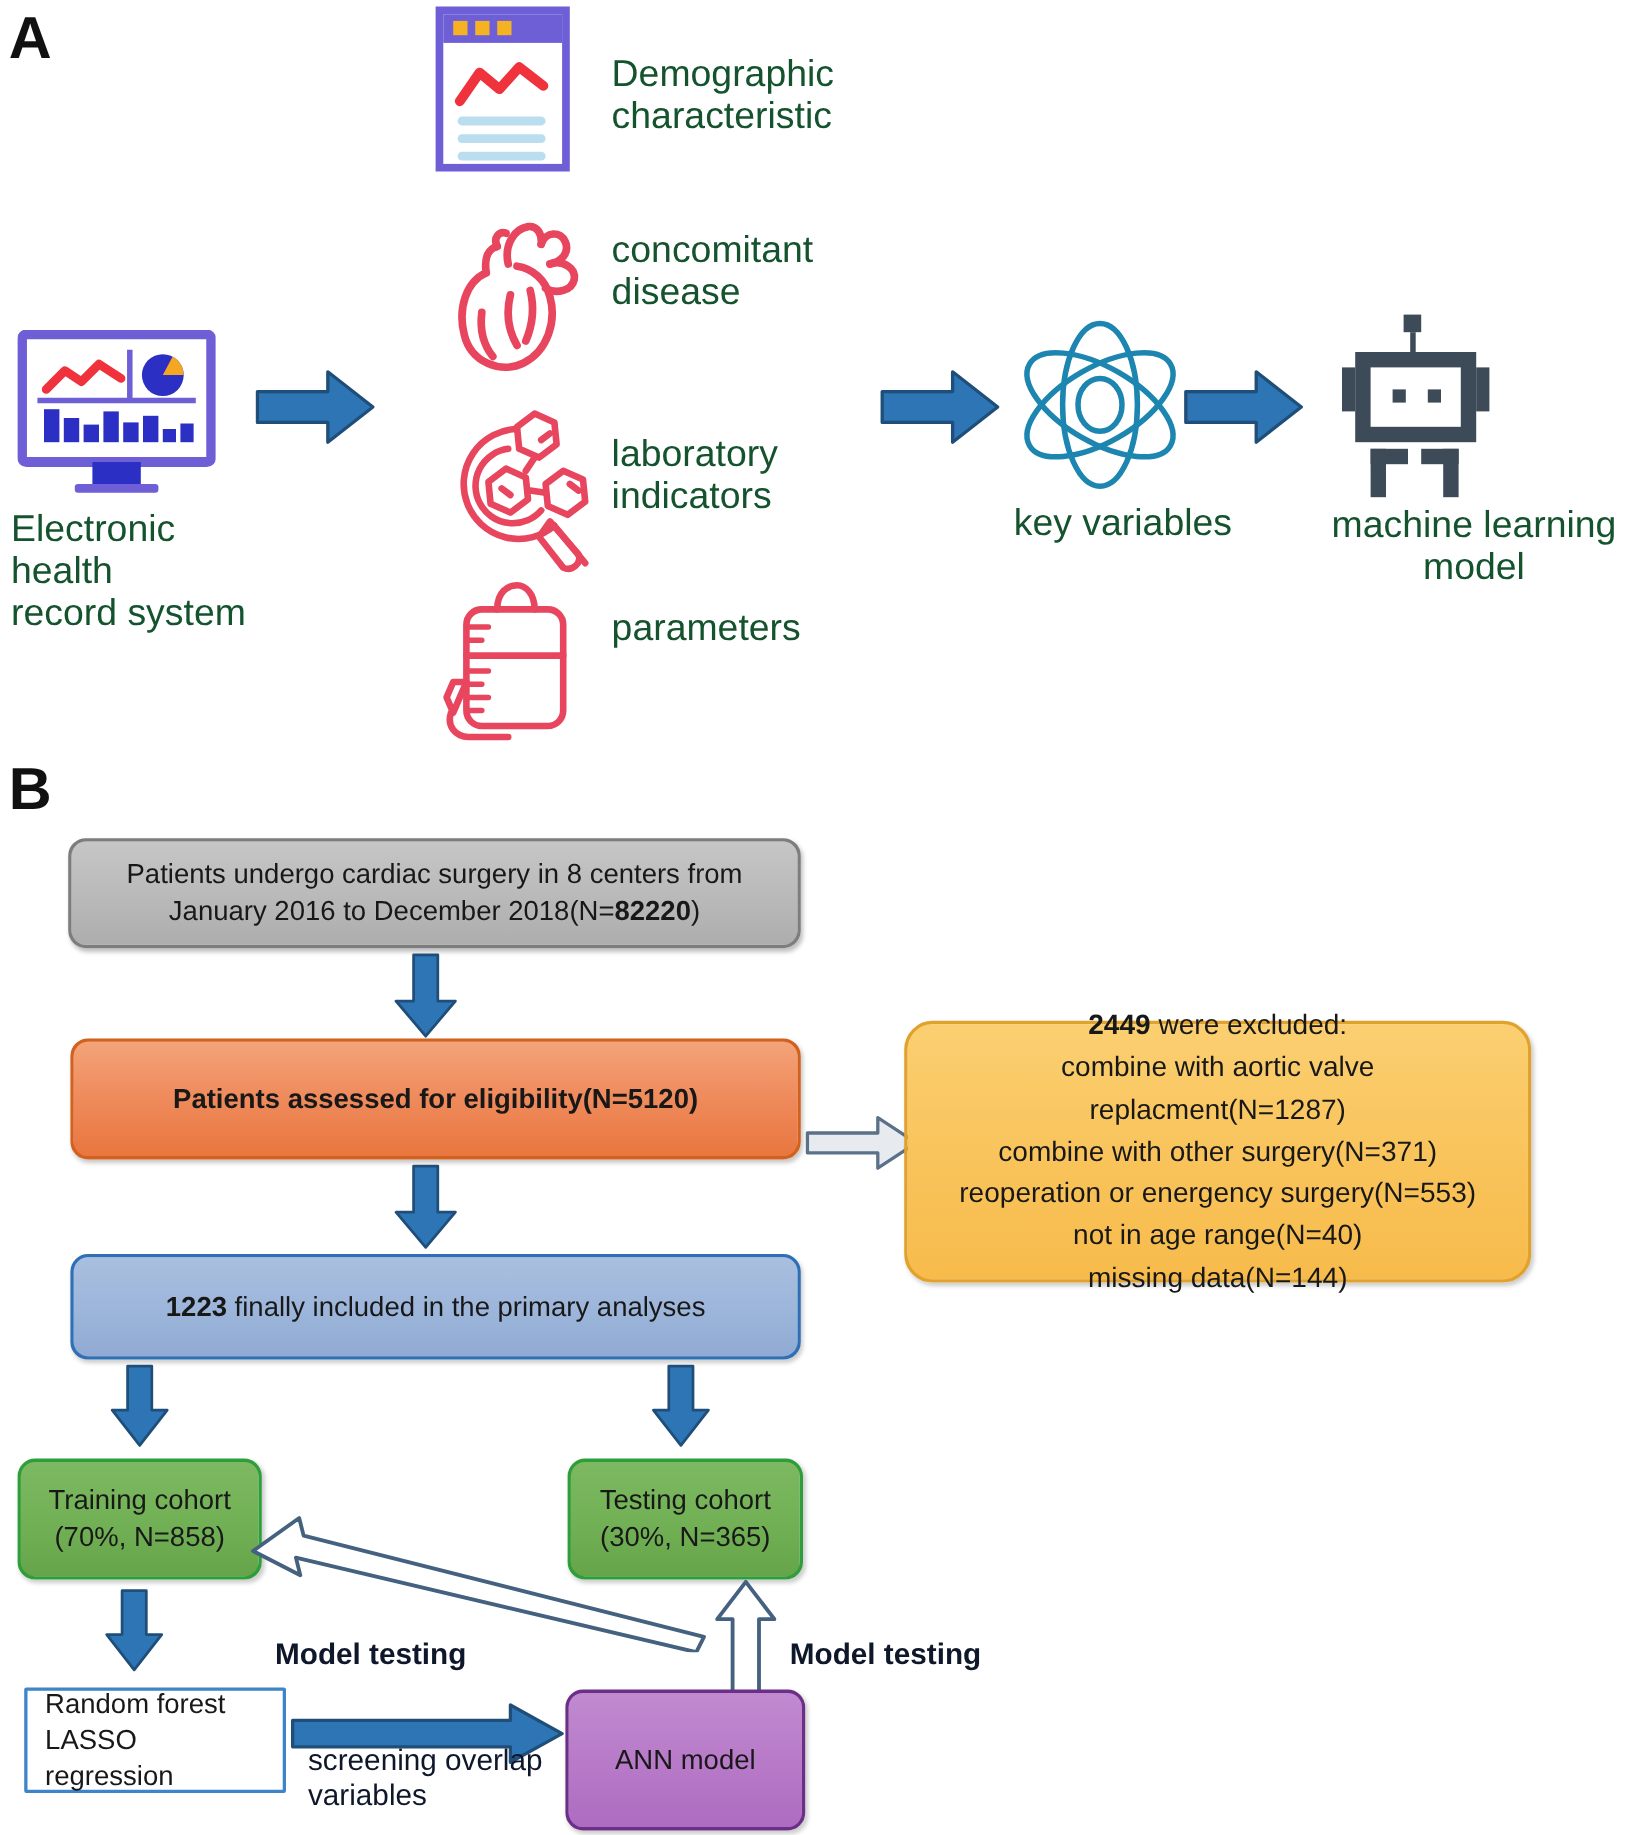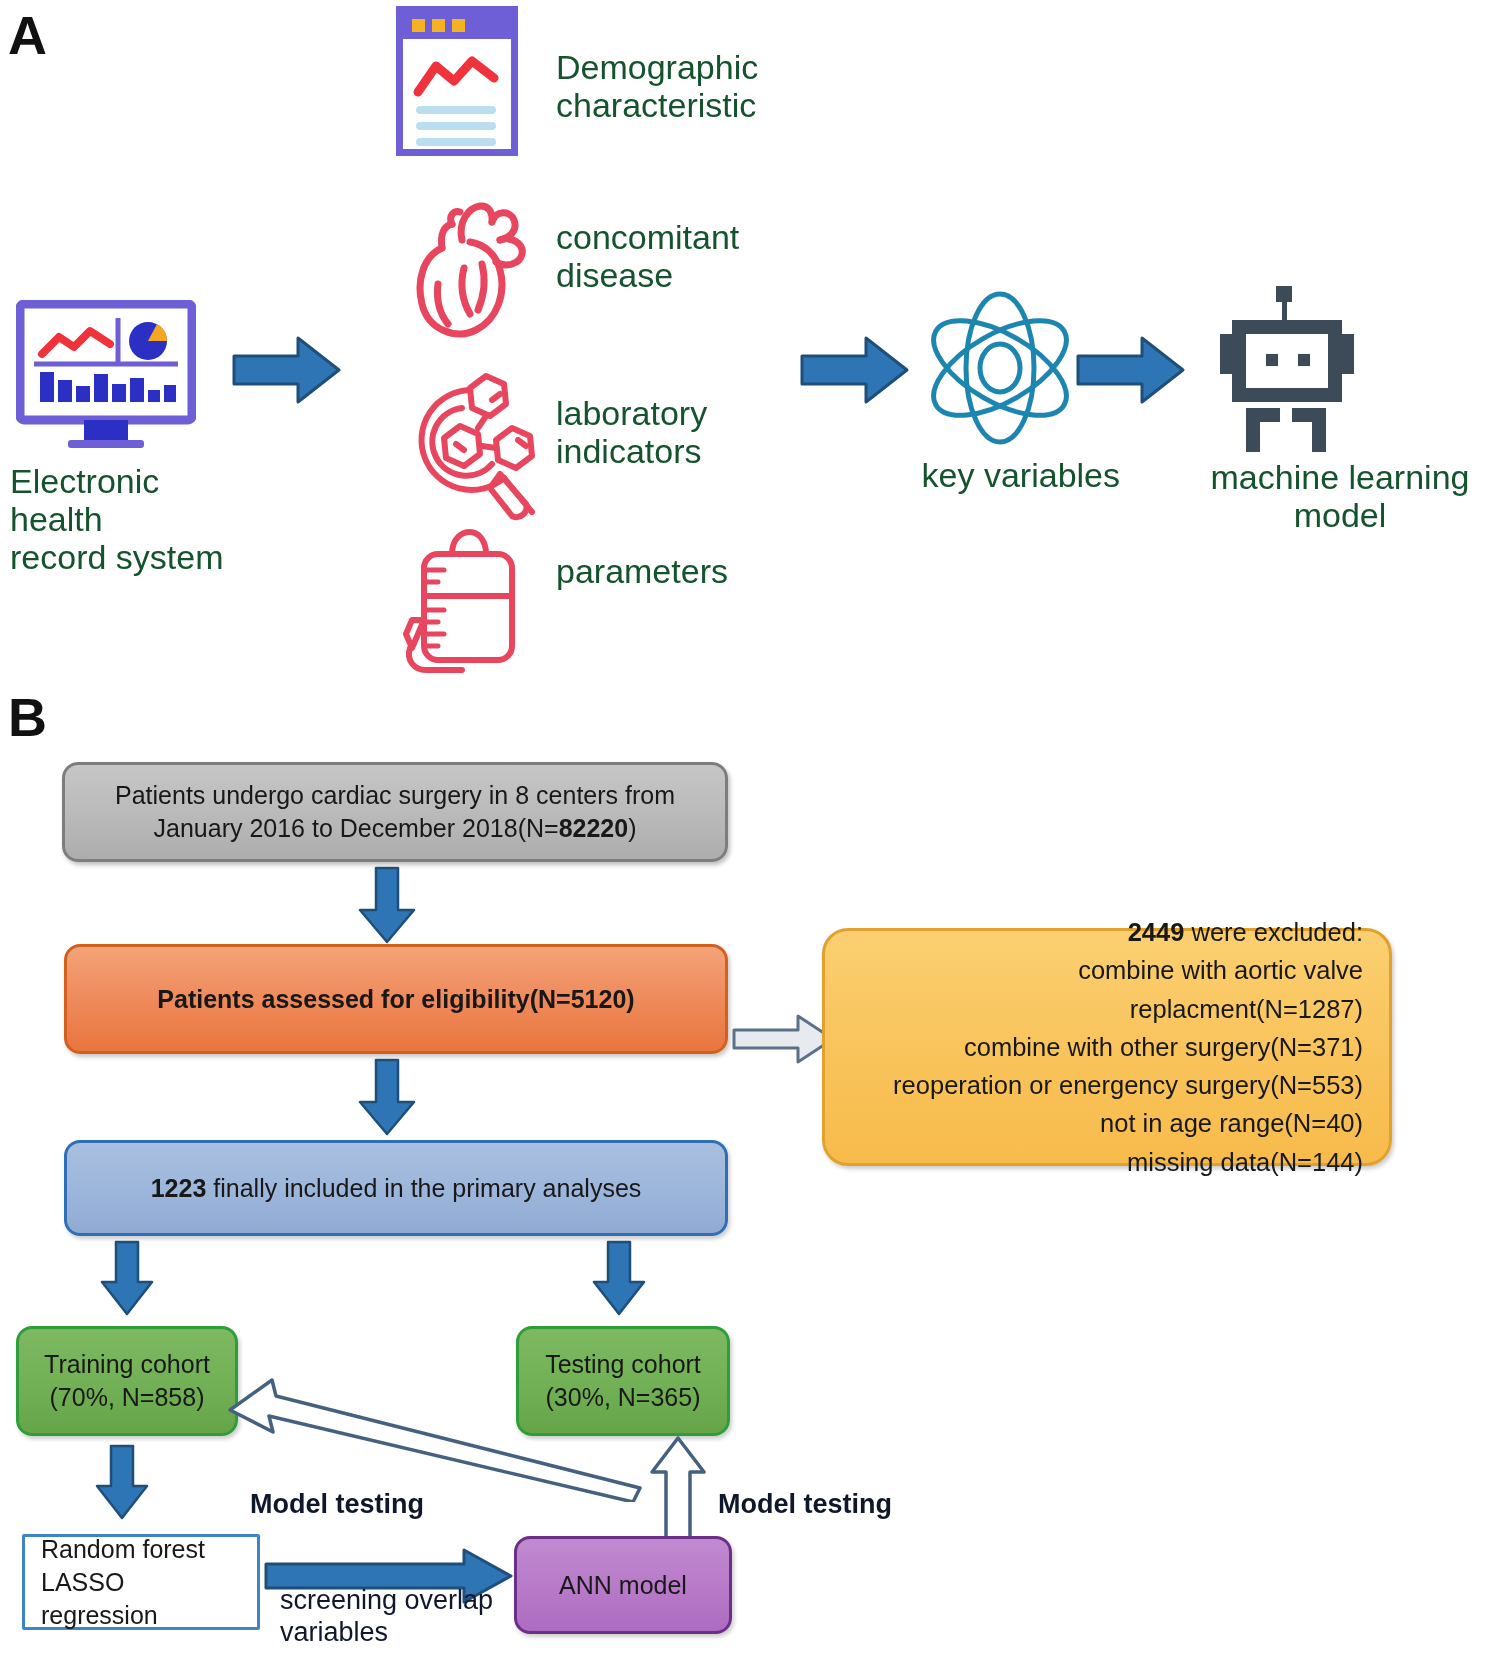--- a/index.html
+++ b/index.html
@@ -52,21 +52,21 @@
   }
   .box-purple{
     background:linear-gradient(180deg,#c08ad0 0%,#b779c8 55%,#ad6cc0 100%);
     border:3px solid #6b2f87;
     box-shadow:2px 3px 4px rgba(0,0,0,.2);
   }
   .box-white{
     background:#ffffff;border:3px solid #3d85c8;border-radius:2px;
   }
   .excl{
-    display:block;text-align:right;font-size:25.5px;line-height:1.5;
+    display:block;text-align:center;font-size:25.5px;line-height:1.5;
     padding:22px 26px;width:100%;
   }
   .excl b{font-weight:bold;}
   .edge-label{
     position:absolute;font-size:27px;font-weight:bold;color:#0f172a;
     line-height:1.2;
   }
   .edge-label.reg{font-weight:normal;}
 </style>
 </head>
@@ -138,21 +138,21 @@
       <path d="M92 34 C96 22 110 22 114 32 C118 42 110 50 100 52"></path>
       <path d="M100 52 C112 48 124 56 122 66 C120 76 106 80 96 74"></path>
       <path d="M42 60 C40 46 44 38 52 36"></path>
       <path d="M52 36 C48 28 54 22 60 24"></path>
       <path d="M64 80 C60 96 62 112 70 126"></path>
       <path d="M82 76 C86 92 84 108 78 122"></path>
       <path d="M38 96 C36 112 40 126 48 136"></path>
     </g>
   </svg>
 </div>
-<div class="abs a-label" style="left:556px;top:218px;width:300px;">
+<div class="abs a-label" style="left:556px;top:208px;width:300px;">
   <div>concomitant</div>
   <div>disease</div>
 </div>
 
 <div class="abs" style="left:400px;top:366px;width:140px;height:160px;">
   <svg width="140" height="160" viewBox="0 0 140 160">
     <g fill="none" stroke="#E8455E" stroke-width="6" stroke-linecap="round" stroke-linejoin="round">
       <path d="M70 24 A50 50 0 1 0 104 112"></path>
       <path d="M62 42 A34 34 0 1 0 92 98"></path>
       <line x1="104" y1="112" x2="132" y2="146"></line>
@@ -352,17 +352,17 @@
 <div class="abs" style="left:264px;top:1546px;">
   <svg width="250" height="60" viewBox="0 0 250 60">
     <polygon points="2,18 200,18 200,4 247,30 200,56 200,42 2,42" fill="#2E75B6" stroke="#1F4E79" stroke-width="3" stroke-linejoin="round"></polygon>
   </svg>
 </div>
 <div class="edge-label reg" style="left:280px;top:1584px;width:240px;">
   <div>screening overlap</div>
   <div>variables</div>
 </div>
 
-<div class="fbox box-purple" style="left:514px;top:1536px;width:218px;height:98px;">
+<div class="fbox box-purple" style="left:514px;top:1536px;width:218px;height:128px;">
   <div class="inner">
     <div>ANN model</div>
   </div>
 </div>
 
 </body></html>

